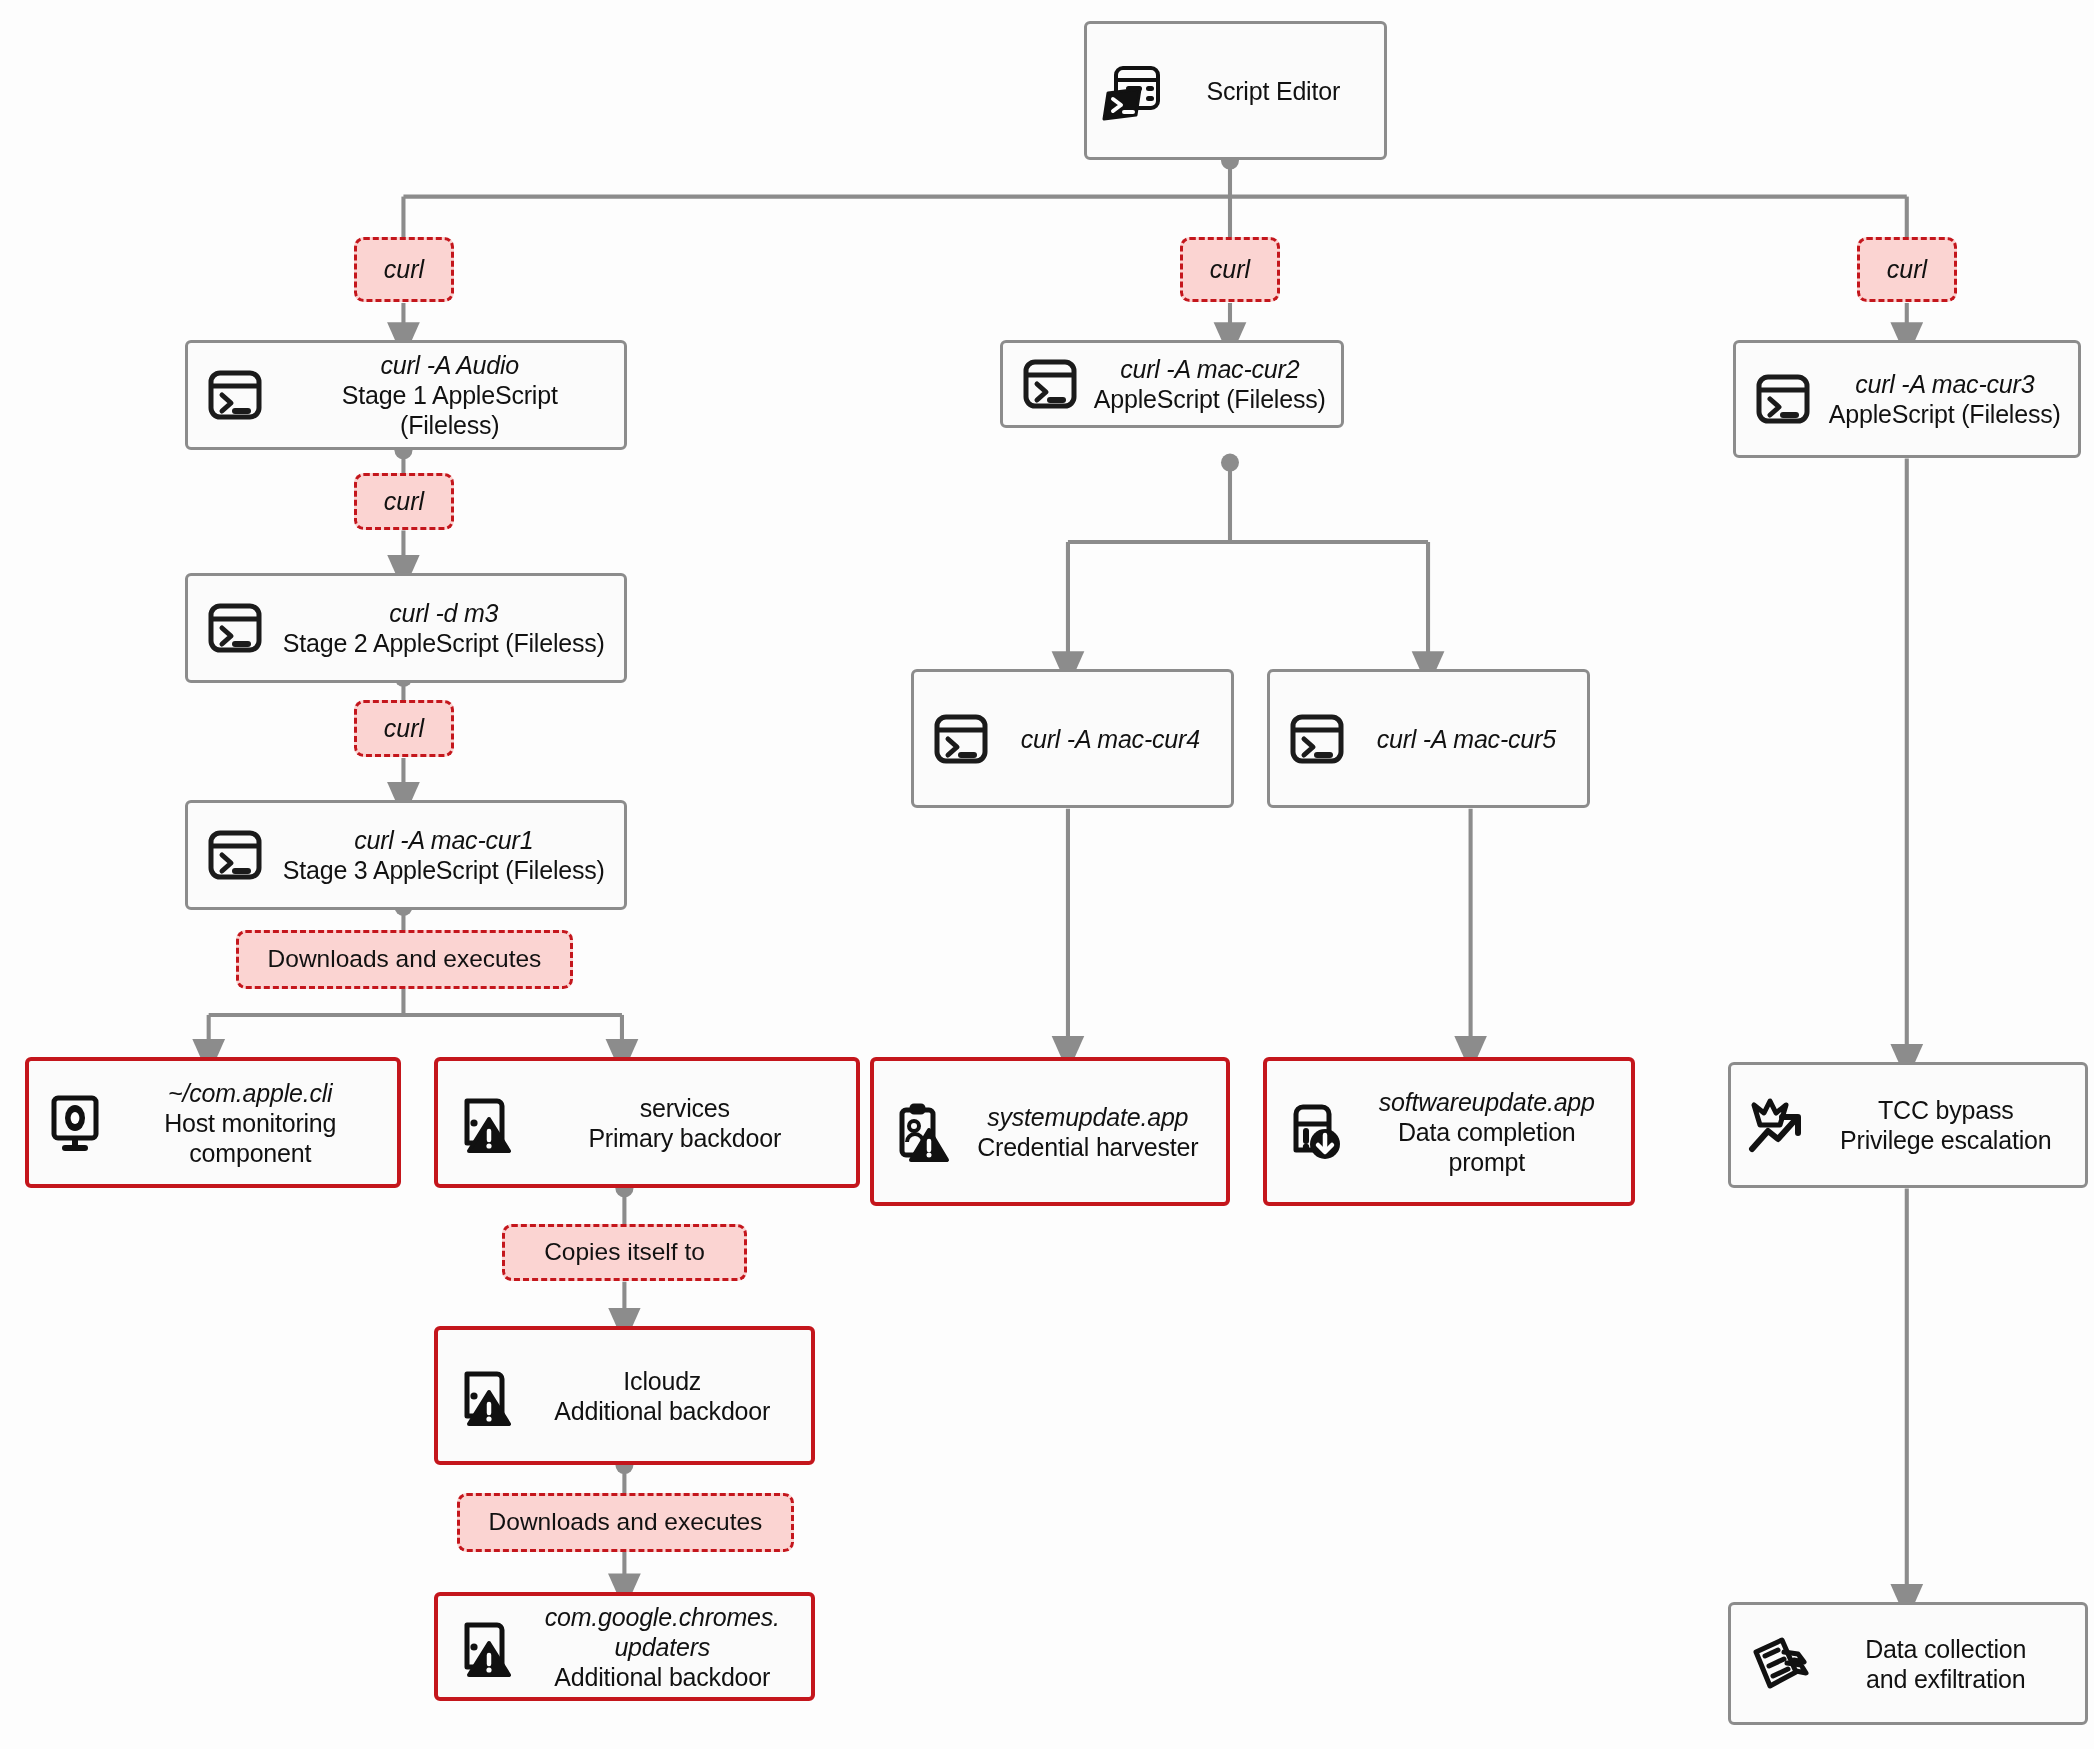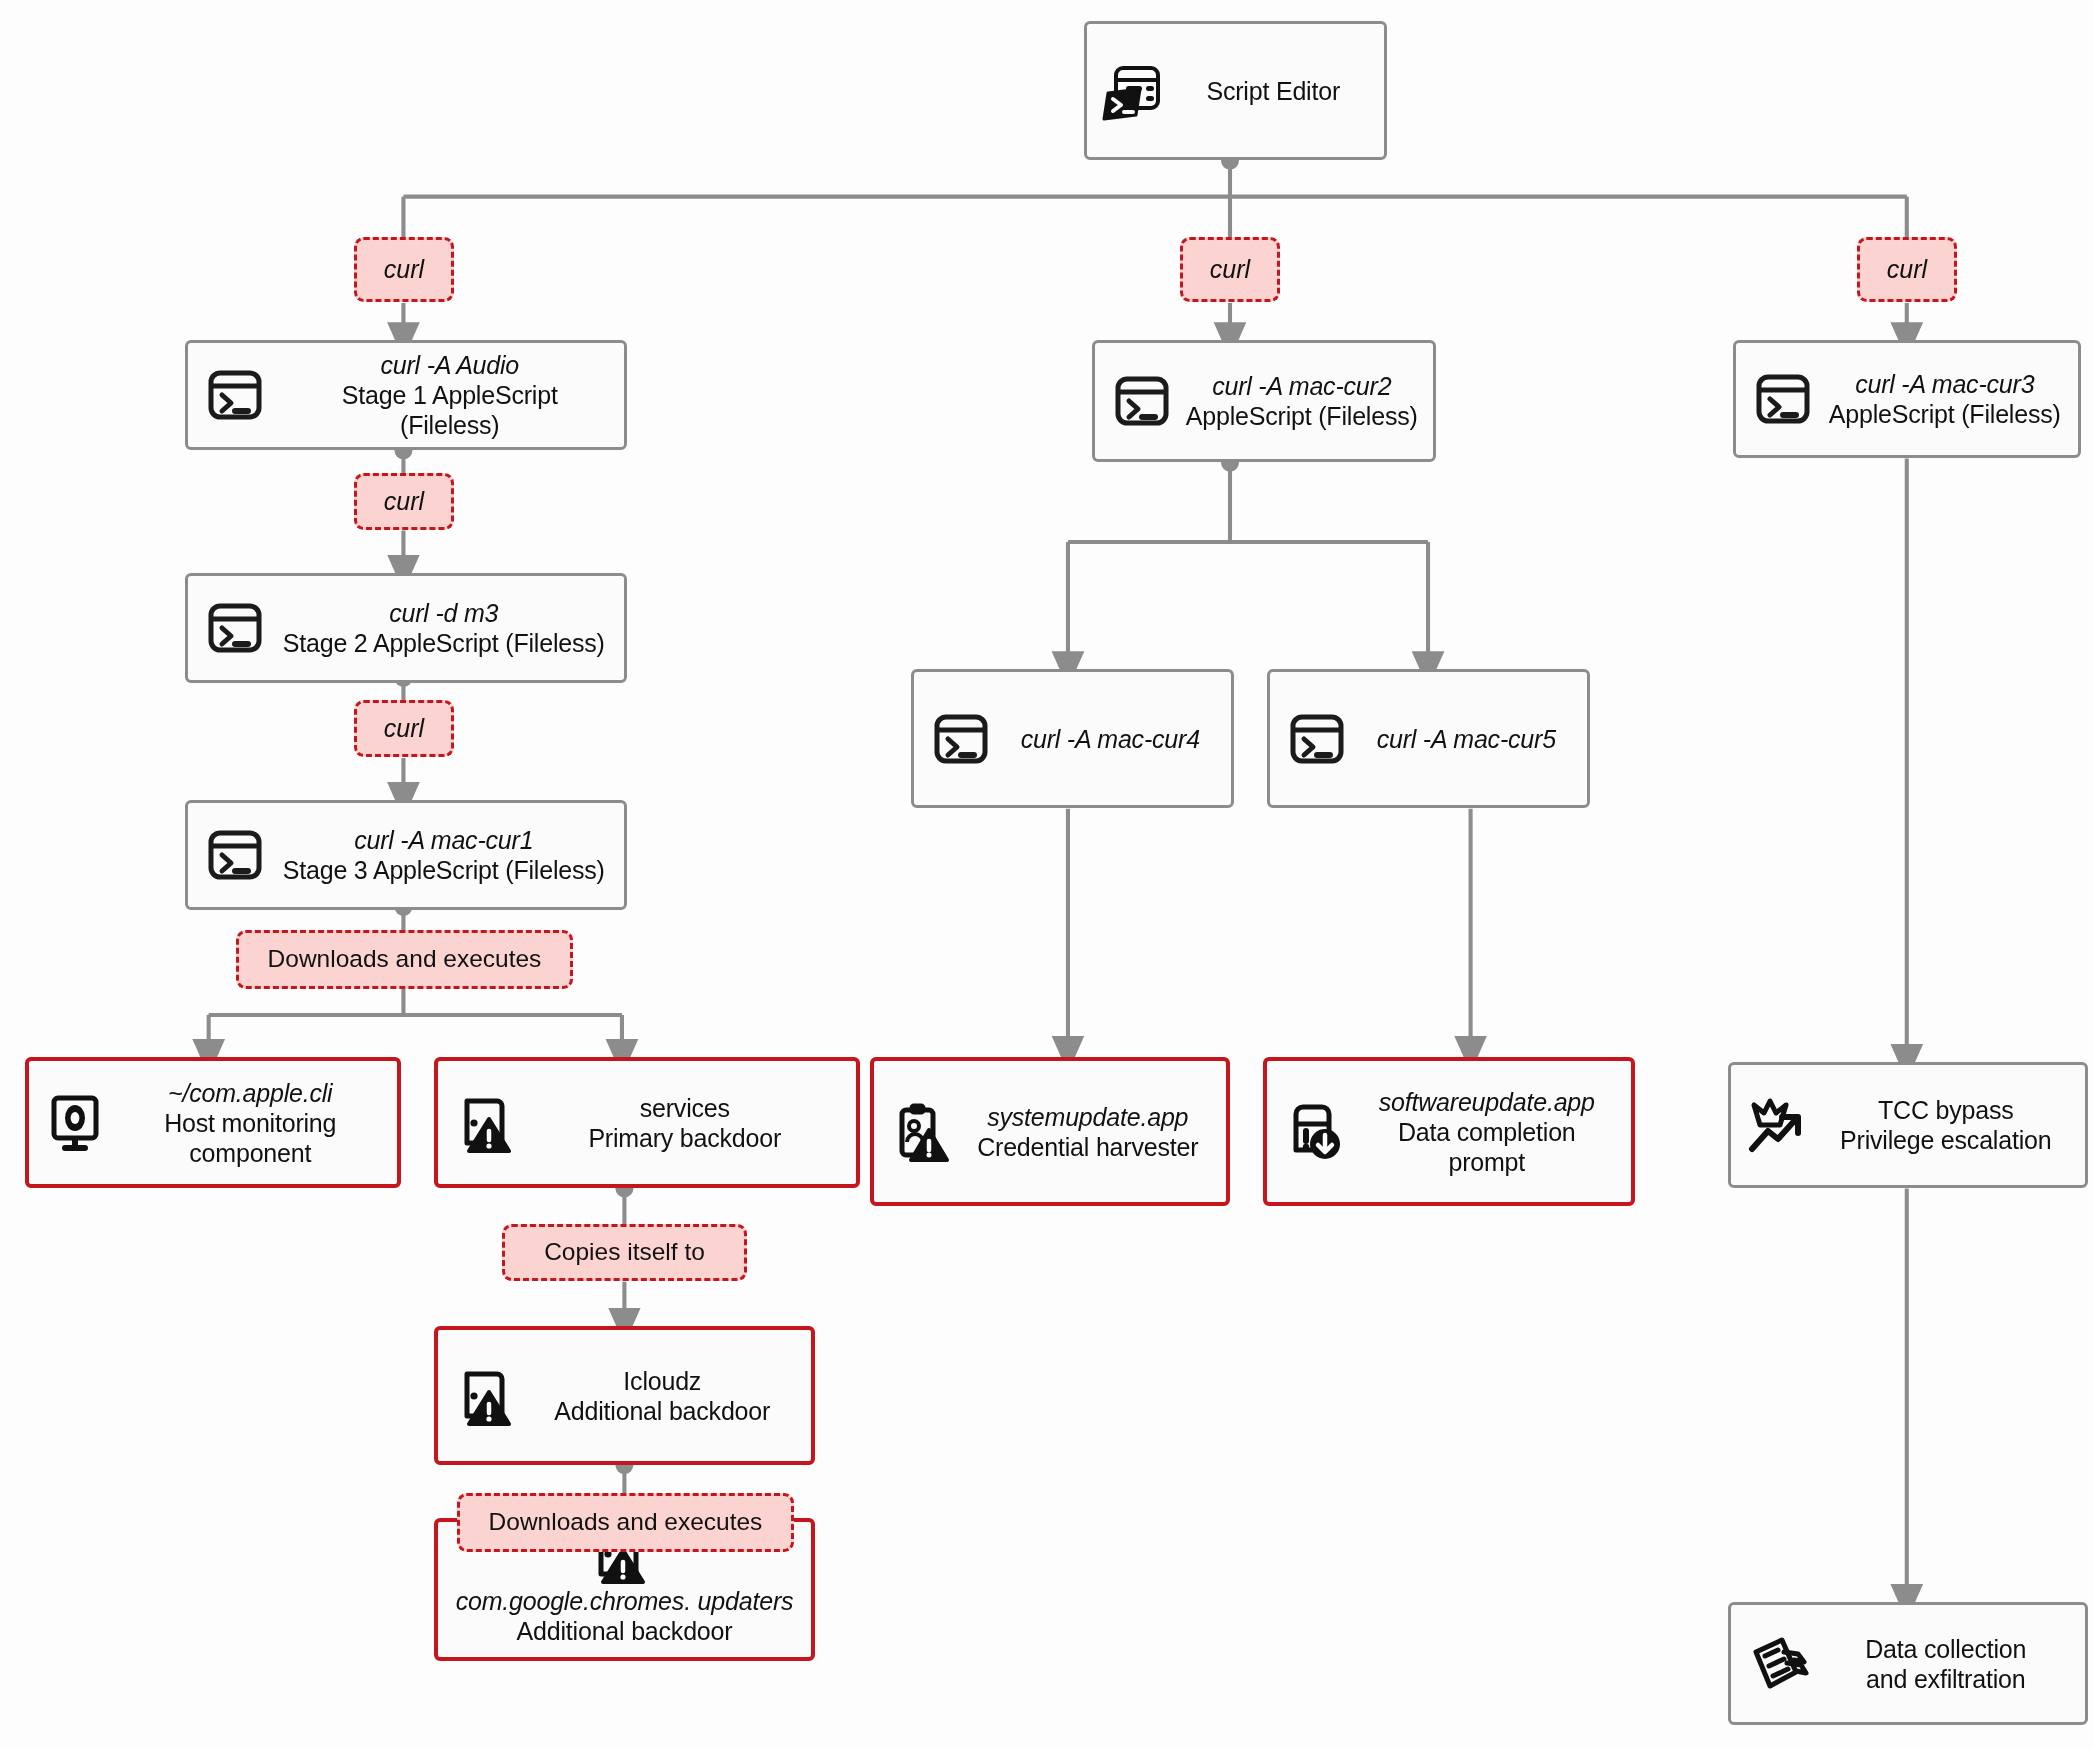--- a/index.html
+++ b/index.html
@@ -265,37 +265,37 @@
         <path d="M36 40 V49" stroke="#fff" stroke-width="4.5" stroke-linecap="round"></path>
         <circle cx="36" cy="55" r="2.6" fill="#fff" stroke="none"></circle>
       </svg>
     </span>
     <span class="ntext">
       <span class="l1" style="font-style:normal;">Icloudz</span>
       <span class="l2">Additional backdoor</span>
     </span>
   </div>
 
-  <div class="node danger" style="left:434px;top:1518px;width:381px;height:143px;flex-direction:column;">
+  <div class="node danger" style="left:434px;top:1592px;width:381px;height:109px;">
     <span class="nicon">
       <svg viewBox="0 0 64 64" fill="none" stroke="#111" stroke-width="5">
         <path d="M14 10 H44 a5 5 0 0 1 5 5 V52 H14 Z" stroke-linejoin="round"></path>
         <circle cx="21" cy="32" r="3.6" fill="#111" stroke="none"></circle>
         <path d="M36 28 L56 60 H16 Z" fill="#111" stroke="#111" stroke-width="4" stroke-linejoin="round"></path>
         <path d="M36 40 V49" stroke="#fff" stroke-width="4.5" stroke-linecap="round"></path>
         <circle cx="36" cy="55" r="2.6" fill="#fff" stroke="none"></circle>
       </svg>
     </span>
     <span class="ntext">
       <span class="l1 wrap" style="white-space:normal;">com.google.chromes. updaters</span>
       <span class="l2">Additional backdoor</span>
     </span>
   </div>
 
-  <div class="node" style="left:1092px;top:340px;width:344px;height:122px;">
+  <div class="node" style="left:1000px;top:340px;width:344px;height:88px;">
     <span class="nicon">
       <svg viewBox="0 0 64 64" fill="none" stroke="#1b1b1b" stroke-width="5">
         <rect x="8" y="10" width="48" height="44" rx="9"></rect>
         <path d="M8 23 H56"></path>
         <path d="M19 32 L28 40 L19 48" stroke-linecap="round" stroke-linejoin="round"></path>
         <path d="M32 48 H45" stroke-linecap="round" stroke-width="6"></path>
       </svg>
     </span>
     <span class="ntext">
       <span class="l1">curl -A mac-cur2</span>

